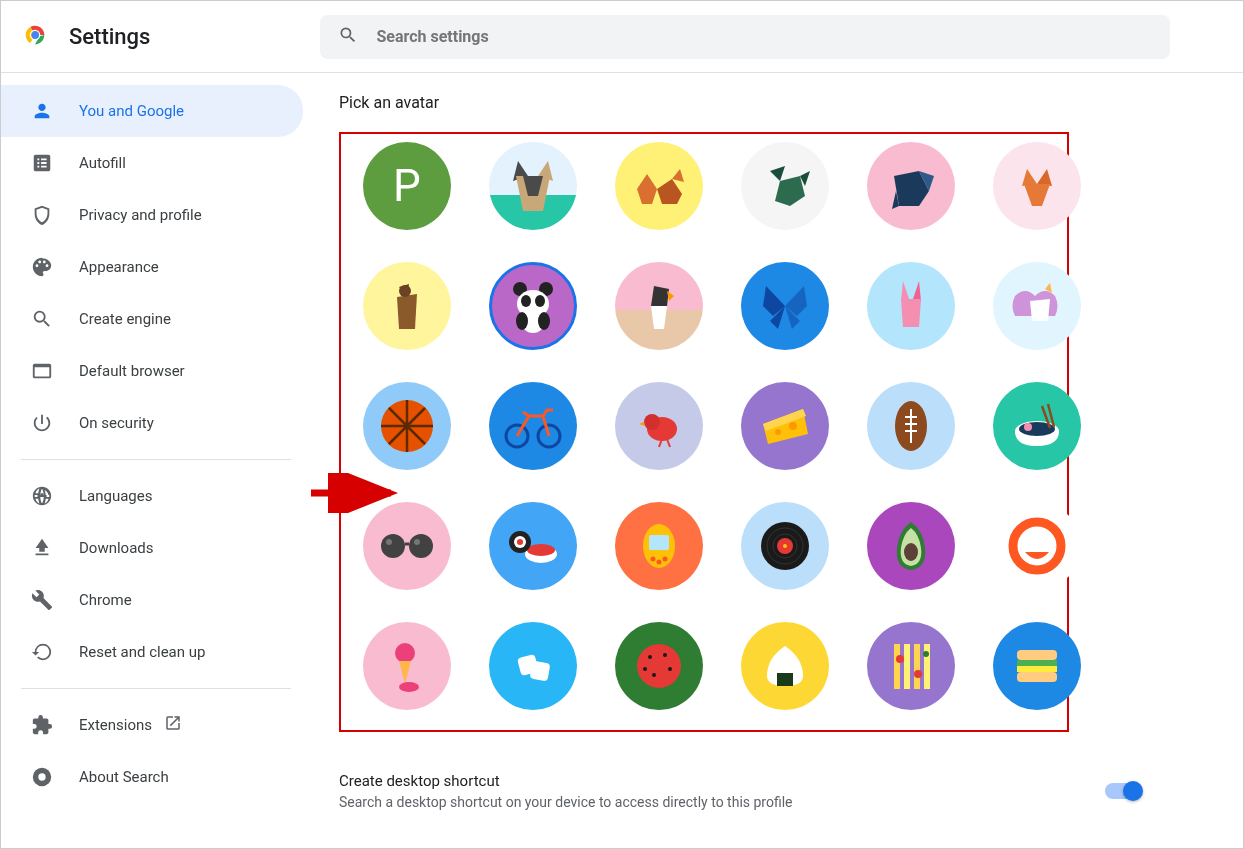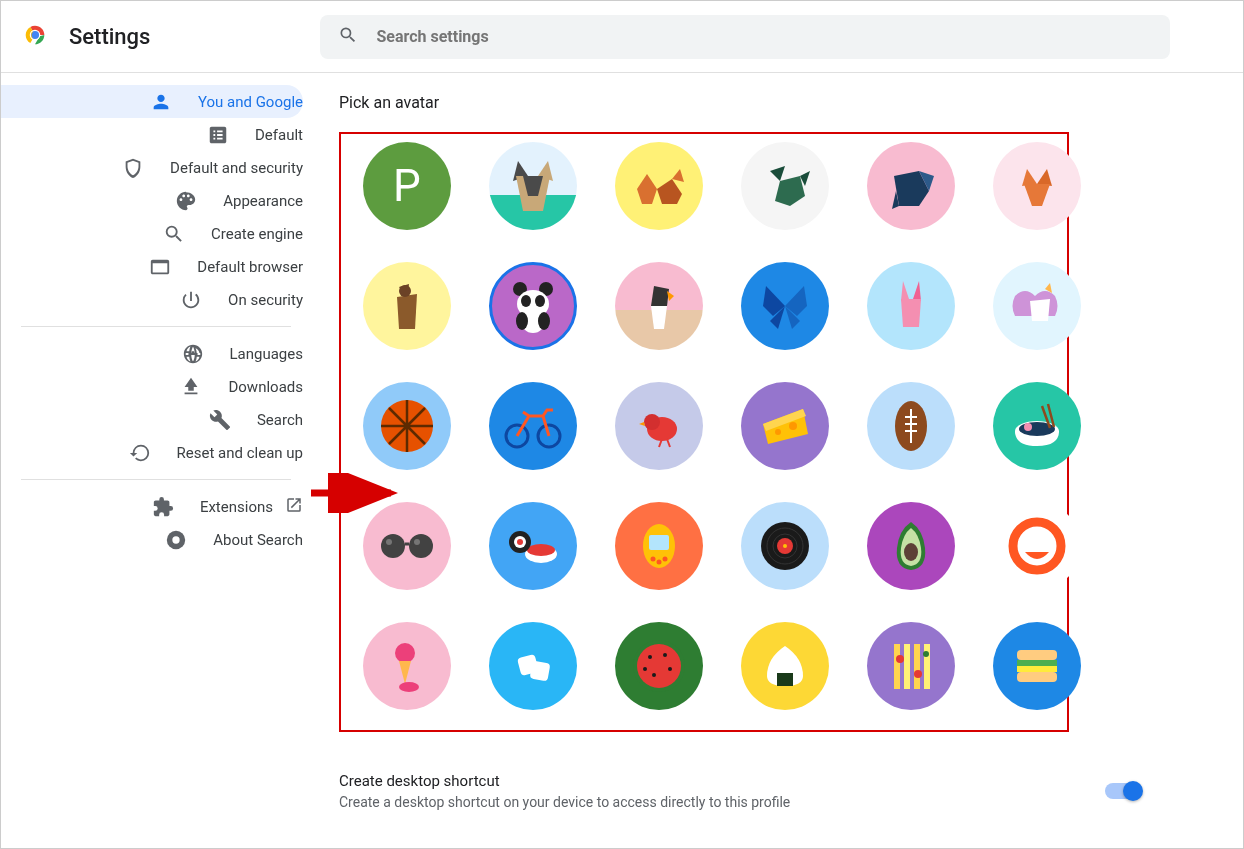--- a/index.html
+++ b/index.html
@@ -5,21 +5,21 @@
 * { margin: 0; padding: 0; box-sizing: border-box; font-family: 'Segoe UI', Roboto, Arial, sans-serif; }
 body { background: #fff; width: 1244px; height: 849px; overflow: hidden; border: 1px solid #ccc; }
 .header { display: flex; align-items: center; height: 72px; border-bottom: 1px solid #e0e0e0; padding: 8px 20px; }
 .chrome-logo { width: 28px; height: 28px; margin-right: 20px; }
 .header-title { font-size: 22px; font-weight: 500; color: #202124; margin-right: 170px; }
 .search-wrap { flex: 1; max-width: 850px; background: #f1f3f4; border-radius: 8px; height: 44px; display: flex; align-items: center; padding: 0 18px; }
 .search-wrap svg { width: 20px; height: 20px; fill: #5f6368; margin-right: 18px; }
 .search-input { border: none; background: transparent; font-size: 16px; color: #5f6368; outline: none; flex: 1; font-weight: bold; }
 .content { display: flex; height: calc(100% - 72px); }
 .sidebar { width: 310px; padding-top: 12px; overflow-y: auto; }
-.sidebar-item { display: flex; align-items: center; height: 33px; padding-left: 30px; border-radius: 0 25px 25px 0; margin-right: 8px; cursor: pointer; color: #3c4043; justify-content: flex-end; }
+.sidebar-item { display: flex; align-items: center; height: 52px; padding-left: 30px; border-radius: 0 25px 25px 0; margin-right: 8px; cursor: pointer; color: #3c4043; }
 .sidebar-item.active { background: #e8f0fe; color: #1a73e8; }
 .sidebar-item .icon { width: 22px; height: 22px; margin-right: 26px; display: flex; align-items: center; justify-content: center; }
 .sidebar-item .icon svg { width: 22px; height: 22px; fill: #5f6368; }
 .sidebar-item.active .icon svg { fill: #1a73e8; }
 .sidebar-item .label { font-size: 15px; }
 .sidebar-divider { height: 1px; background: #e0e0e0; margin: 10px 20px; }
 .ext-link-icon { margin-left: 12px; }
 .main { flex: 1; padding: 20px 28px 12px 28px; position: relative; overflow: hidden; }
 .section-title { font-size: 16px; color: #202124; margin-bottom: 20px; }
 .avatar-grid-wrap { border: 2px solid #d60000; padding: 8px 22px 20px 22px; width: 730px; }
@@ -69,29 +69,29 @@
             </svg>
           </span>
           <span class="label">You and Google</span>
         </div>
         <div class="sidebar-item">
           <span class="icon">
             <svg viewBox="0 0 24 24">
               <path d="M19 3H5c-1.1 0-2 .9-2 2v14c0 1.1.9 2 2 2h14c1.1 0 2-.9 2-2V5c0-1.1-.9-2-2-2zM9 17H7v-2h2v2zm0-4H7v-2h2v2zm0-4H7V7h2v2zm8 8h-6v-2h6v2zm0-4h-6v-2h6v2zm0-4h-6V7h6v2z"></path>
             </svg>
           </span>
-          <span class="label">Default</span>
+          <span class="label">Autofill</span>
         </div>
         <div class="sidebar-item">
           <span class="icon">
             <svg viewBox="0 0 24 24">
               <path d="M12 2L4 5v6c0 5.5 3.8 10.7 8 12 4.2-1.3 8-6.5 8-12V5l-8-3zm0 18c-3-1.1-6-5.3-6-9.8V6.3l6-2.3 6 2.3v3.9c0 4.5-3 8.7-6 9.8z"></path>
             </svg>
           </span>
-          <span class="label">Default and security</span>
+          <span class="label">Privacy and profile</span>
         </div>
         <div class="sidebar-item">
           <span class="icon">
             <svg viewBox="0 0 24 24">
               <path d="M12 2C6.5 2 2 6.5 2 12s4.5 10 10 10c.9 0 1.7-.8 1.7-1.7 0-.4-.2-.8-.4-1.1-.3-.3-.4-.7-.4-1.1 0-.9.8-1.7 1.7-1.7H16c3.3 0 6-2.7 6-6 0-4.4-4.5-8-10-8zM6.5 12c-.8 0-1.5-.7-1.5-1.5S5.7 9 6.5 9 8 9.7 8 10.5 7.3 12 6.5 12zm3-4C8.7 8 8 7.3 8 6.5S8.7 5 9.5 5s1.5.7 1.5 1.5S10.3 8 9.5 8zm5 0c-.8 0-1.5-.7-1.5-1.5S13.7 5 14.5 5s1.5.7 1.5 1.5S15.3 8 14.5 8zm3 4c-.8 0-1.5-.7-1.5-1.5S16.7 9 17.5 9s1.5.7 1.5 1.5-.7 1.5-1.5 1.5z"></path>
             </svg>
           </span>
           <span class="label">Appearance</span>
         </div>
         <div class="sidebar-item">
@@ -136,21 +136,21 @@
             </svg>
           </span>
           <span class="label">Downloads</span>
         </div>
         <div class="sidebar-item">
           <span class="icon">
             <svg viewBox="0 0 24 24">
               <path d="M22.7 19l-9.1-9.1c.9-2.3.4-5-1.5-6.9-2-2-5-2.4-7.4-1.3L9 6 6 9 1.6 4.7C.4 7.1.9 10.1 2.9 12.1c1.9 1.9 4.6 2.4 6.9 1.5l9.1 9.1c.4.4 1 .4 1.4 0l2.3-2.3c.5-.4.5-1.1.1-1.4z"></path>
             </svg>
           </span>
-          <span class="label">Search</span>
+          <span class="label">Chrome</span>
         </div>
         <div class="sidebar-item">
           <span class="icon">
             <svg viewBox="0 0 24 24">
               <path d="M13 3a9 9 0 00-9 9H1l3.9 3.9L9 12H6c0-3.9 3.1-7 7-7s7 3.1 7 7-3.1 7-7 7c-1.9 0-3.7-.8-5-2l-1.4 1.4A8.9 8.9 0 0013 21a9 9 0 000-18z"></path>
             </svg>
           </span>
           <span class="label">Reset and clean up</span>
         </div>
       </div>
@@ -416,18 +416,18 @@
               <rect x="6" y="18" width="40" height="6" fill="#4caf50"></rect>
               <rect x="6" y="24" width="40" height="6" fill="#ffeb3b"></rect>
               <rect x="6" y="30" width="40" height="10" rx="4" fill="#ffcc80"></rect>
             </svg>
           </div>
         </div>
     </div>
     <div class="shortcut-row">
       <div class="shortcut-text">
         <div class="shortcut-title">Create desktop shortcut</div>
-        <div class="shortcut-desc">Create a desktop shortcut on your device to access directly to this profile</div>
+        <div class="shortcut-desc">Search a desktop shortcut on your device to access directly to this profile</div>
       </div>
       <div class="toggle on"></div>
     </div>
   </div>
 </div>
 
 </body></html>

